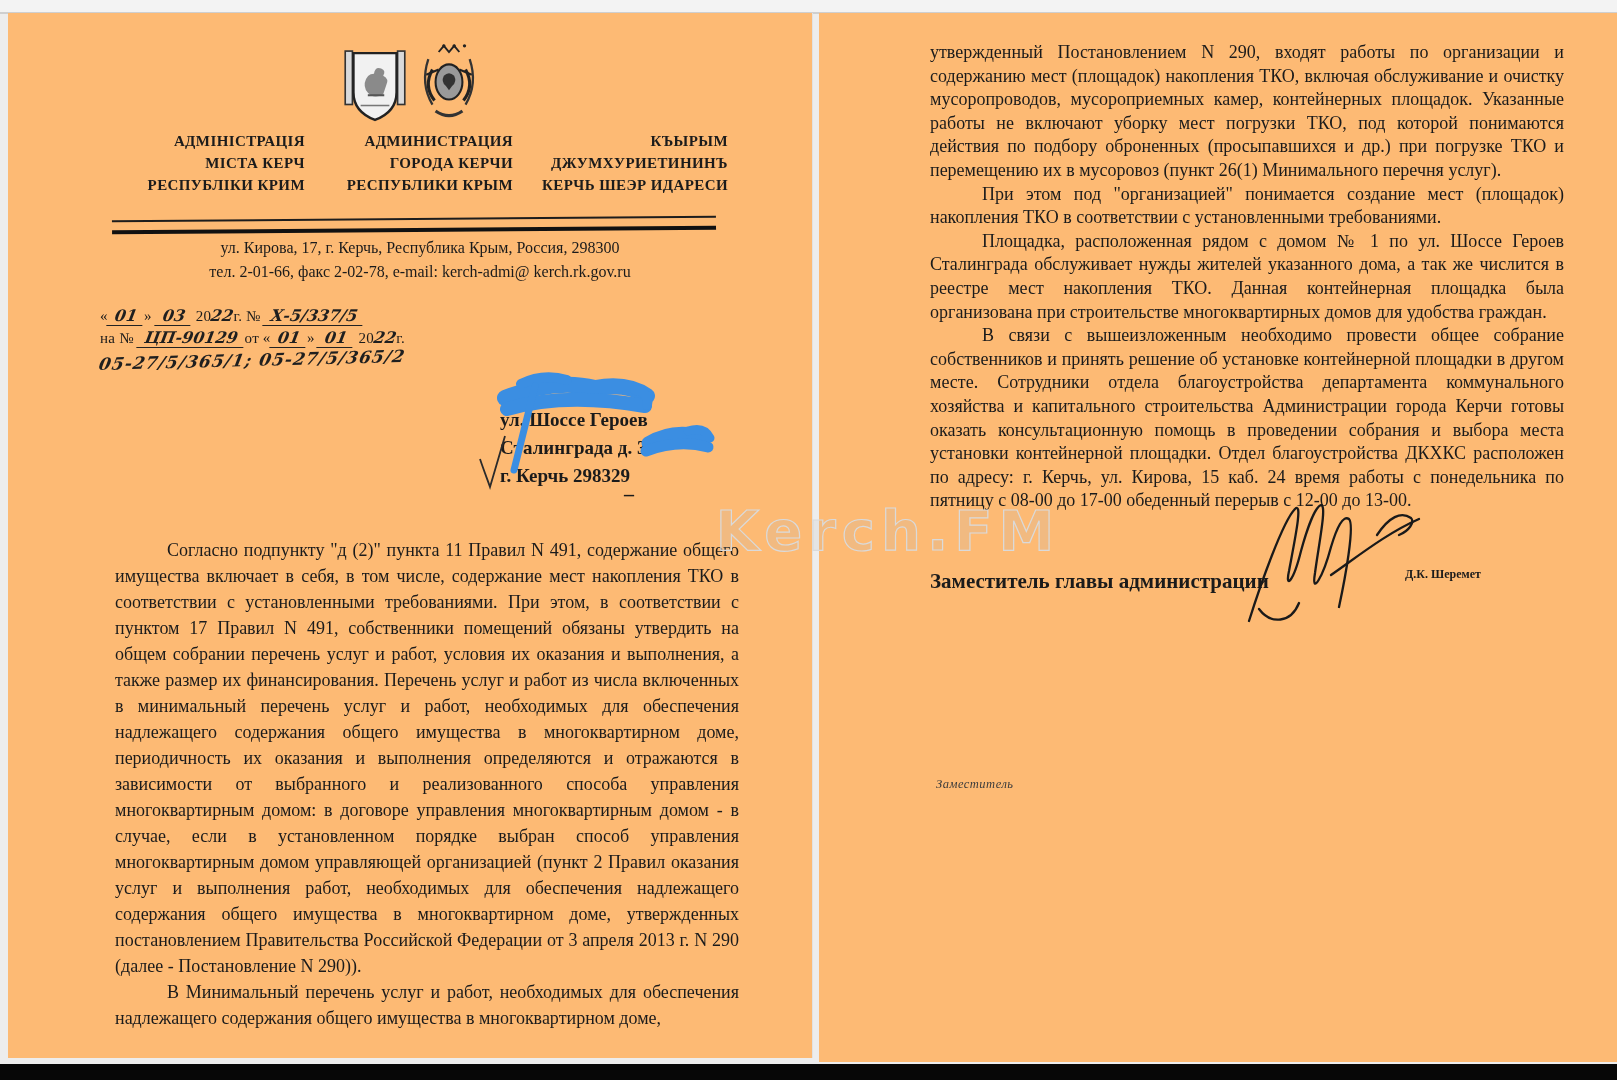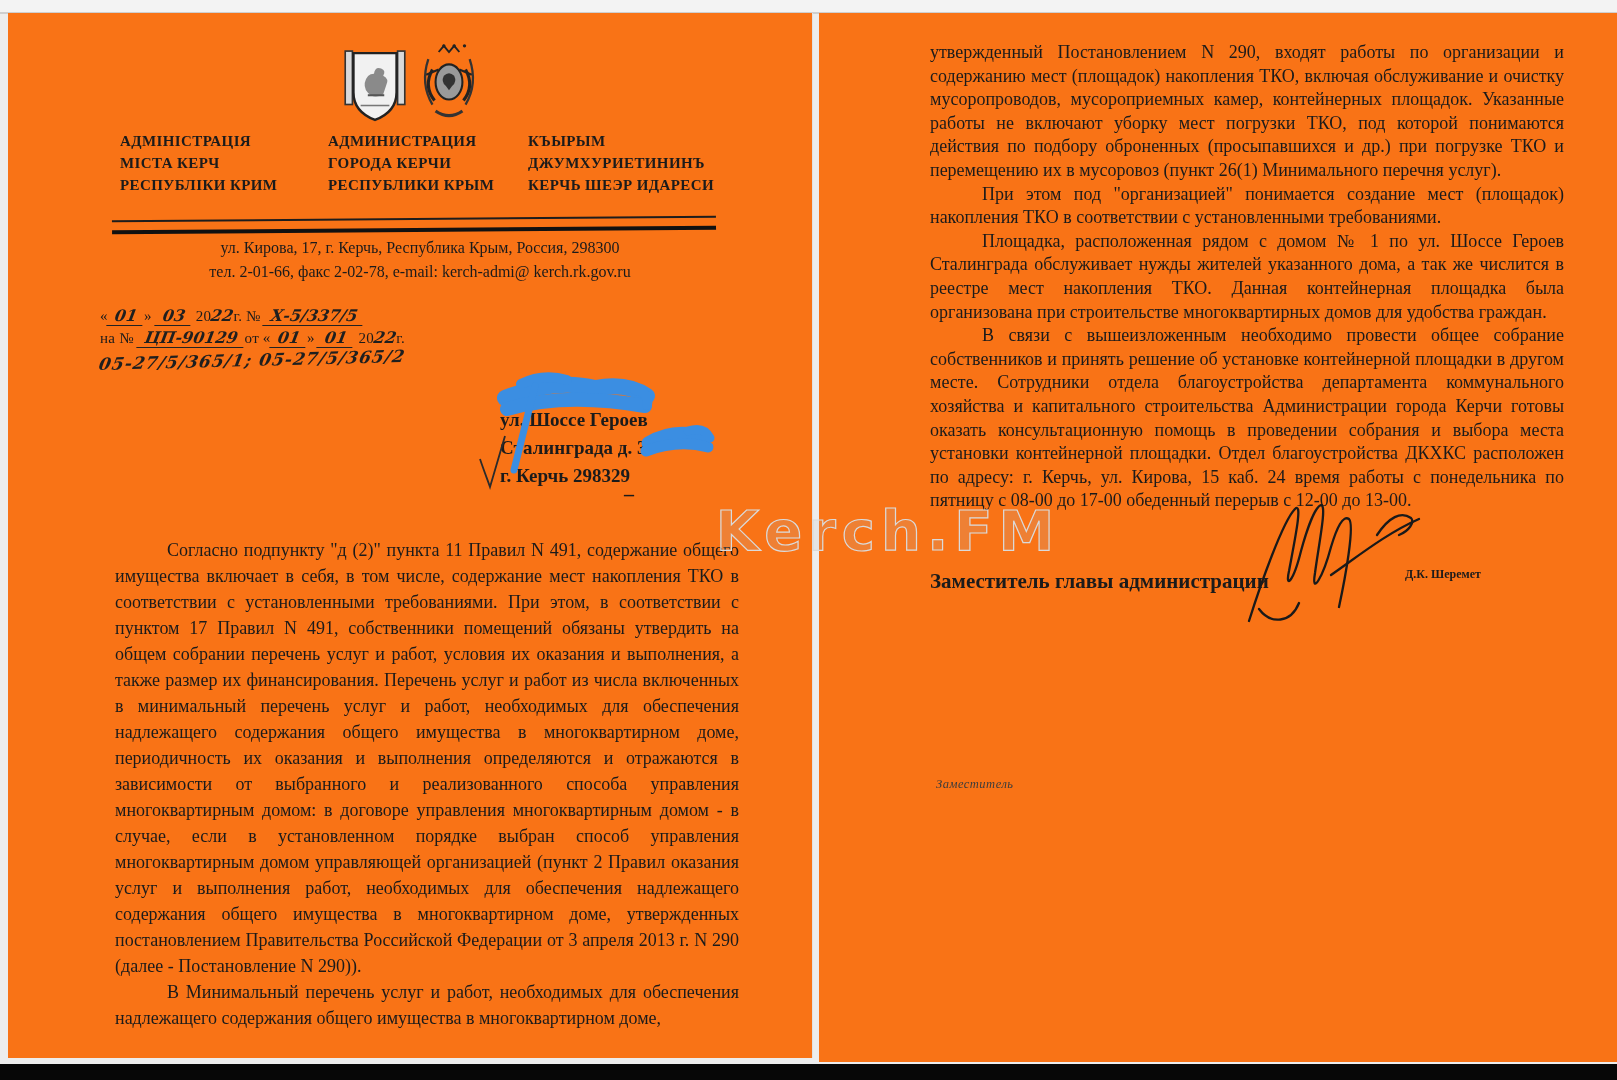--- a/index.html
+++ b/index.html
@@ -4,30 +4,30 @@
 <style>
   html,body{margin:0;padding:0;}
   body{width:1617px;height:1080px;overflow:hidden;background:#ededed;
        font-family:"Liberation Serif",serif;color:#1b1b1b;}
   #screen{position:relative;width:1617px;height:1080px;}
 
   .topstrip{position:absolute;left:0;top:0;width:1617px;height:12px;
             background:#f3f3f3;border-bottom:2px solid #cfcfcf;}
   .bottombar{position:absolute;left:0;top:1064px;width:1617px;height:16px;background:#070707;}
 
-  .page{position:absolute;background:#f97316;}
+  .page{position:absolute;background:#fdba74;}
   #page1{left:8px;top:13px;width:804px;height:1045px;border-right:1px solid #e2e2e2;}
   #page2{left:819px;top:13px;width:798px;height:1049px;}
 
   
   .emblem{position:absolute;}
   #emblem1{left:336px;top:35px;width:62px;height:76px;}
   #emblem2{left:410px;top:29px;width:62px;height:82px;}
 
-  .orgcol{position:absolute;top:117px;text-align:left;font-weight:bold;
+  .orgcol{position:absolute;top:117px;text-align:right;font-weight:bold;
           font-size:15px;line-height:22px;white-space:pre-line;letter-spacing:.4px;}
   #org-uk{left:112px;width:185px;}
   #org-ru{left:320px;width:185px;}
   #org-crh{left:520px;width:200px;}
 
   .dblrule{position:absolute;left:104px;top:205px;width:604px;height:8px;
            border-top:2px solid #1d1d1d;border-bottom:4px solid #111;
            transform:rotate(-0.45deg);}
 
   .addr{position:absolute;left:92px;width:640px;text-align:center;font-size:16px;}

